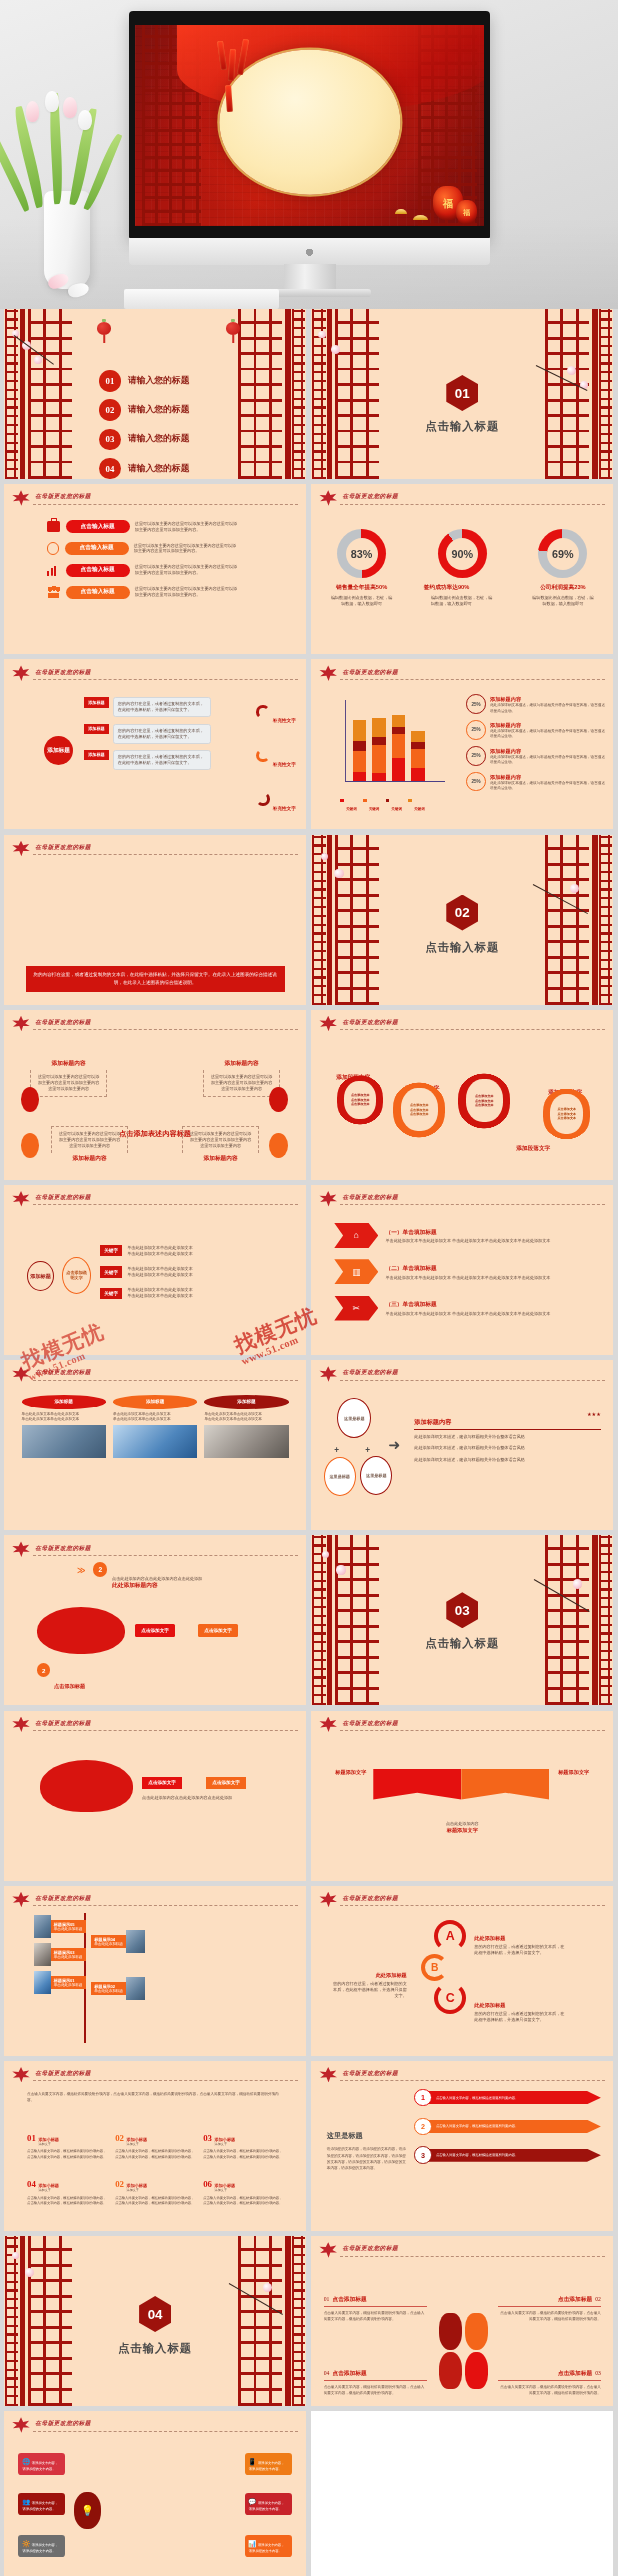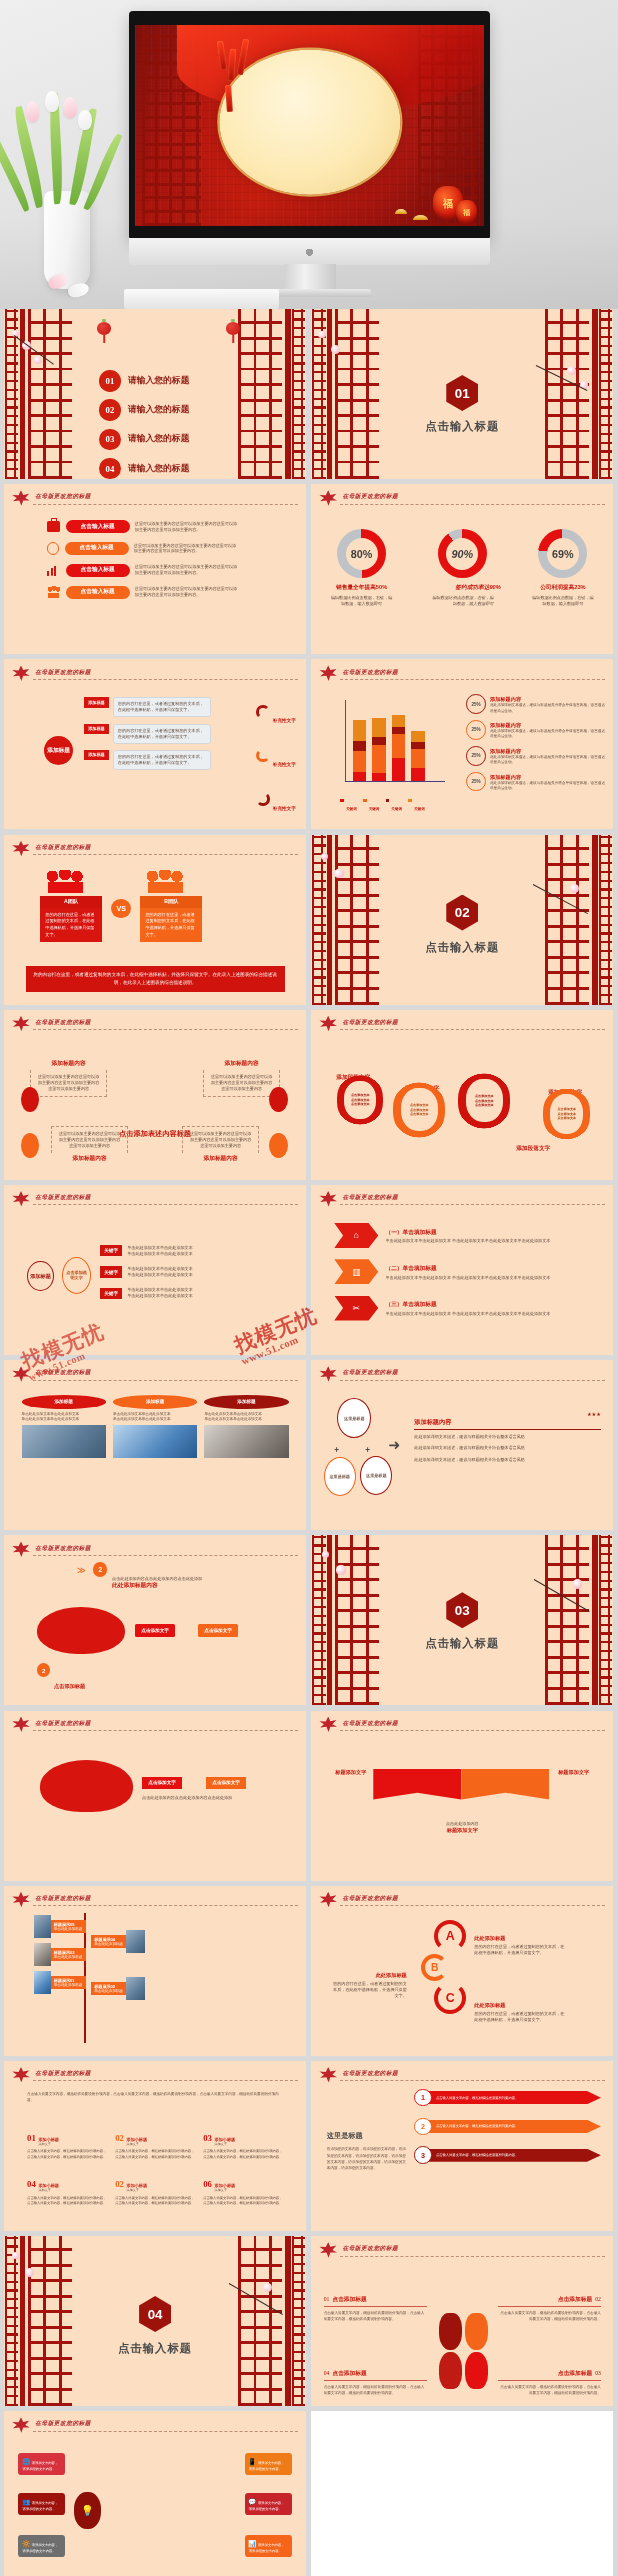--- a/index.html
+++ b/index.html
@@ -331,26 +331,26 @@
 
     <div class="slide">
       <div class="shead">
         <span class="maple"></span>
         <span class="shead-t">在母版更改您的标题</span>
         <span class="shead-line"></span>
       </div>
       <div style="position:absolute;left:0;right:0;top:45px;display:flex;justify-content:space-around;">
         <div style="width:77px;text-align:center;">
           <div class="donut" style="width:49px;height:49px;margin:0 auto;background:conic-gradient(#e4100f 0 50%, #bfc3c7 50% 100%);">
-            <div class="hole" style="width:32px;height:32px;font-size:10.8px;">80%</div>
+            <div class="hole" style="width:32px;height:32px;font-size:10.8px;">83%</div>
           </div>
           <div class="ttl-red" style="font-size:5.7px;margin-top:6.2px;">销售量全年提高50%</div>
           <div class="body-txt" style="font-size:4.1px;margin-top:3.1px;padding:0 7.2px;">编辑数据比例点击数据，右键，编辑数据，输入数据即可</div>
         </div>
-        <div style="width:77px;text-align:right;font-style:italic;">
+        <div style="width:77px;text-align:left;">
           <div class="donut" style="width:49px;height:49px;margin:0 auto;background:conic-gradient(#e4100f 0 90%, #bfc3c7 90% 100%);">
             <div class="hole" style="width:32px;height:32px;font-size:10.8px;">90%</div>
           </div>
           <div class="ttl-red" style="font-size:5.7px;margin-top:6.2px;">签约成功率达90%</div>
           <div class="body-txt" style="font-size:4.1px;margin-top:3.1px;padding:0 7.2px;">编辑数据比例点击数据，右键，编辑数据，输入数据即可</div>
         </div>
         <div style="width:77px;text-align:center;">
           <div class="donut" style="width:49px;height:49px;margin:0 auto;background:conic-gradient(#bfc3c7 0 77%, #e4100f 77% 100%);">
             <div class="hole" style="width:32px;height:32px;font-size:10.8px;">69%</div>
           </div>
@@ -482,41 +482,20 @@
   </div>
 
   <div class="row">
 
     <div class="slide">
       <div class="shead">
         <span class="maple"></span>
         <span class="shead-t">在母版更改您的标题</span>
         <span class="shead-line"></span>
       </div>
-      <div style="position:absolute;left:36px;top:35px;display:flex;align-items:flex-start;gap:9.3px;">
-        <div style="width:62px;text-align:center;">
-          <div style="height:24px;background:
-            radial-gradient(circle at 12.4px 6.2px,#e4100f 5.7px,transparent 5.7px),
-            radial-gradient(circle at 25px 4.1px,#e4100f 6.2px,transparent 6.2px),
-            radial-gradient(circle at 37px 6.2px,#e4100f 5.7px,transparent 5.7px),
-            linear-gradient(#e4100f,#e4100f) 8.2px 12.4px/35px 11.3px no-repeat;"></div>
-          <div style="background:#cf130c;color:#fff;font-size:5.2px;font-weight:bold;padding:2.6px 0;margin-top:2.1px;">A团队</div>
-          <div style="background:#d8140f;color:#fff;font-size:4.1px;line-height:1.6;padding:4.1px 5.2px;text-align:left;">您的内容打在这里，或者通过复制您的文本后，在此框中选择粘贴，并选择只保留文字。</div>
-        </div>
-        <div style="width:19.6px;height:19.6px;border-radius:50%;background:#f4651a;color:#fff;font-size:7.2px;font-weight:bold;display:flex;align-items:center;justify-content:center;margin-top:29px;">VS</div>
-        <div style="width:62px;text-align:center;">
-          <div style="height:24px;background:
-            radial-gradient(circle at 12.4px 6.2px,#f4651a 5.7px,transparent 5.7px),
-            radial-gradient(circle at 25px 4.1px,#f4651a 6.2px,transparent 6.2px),
-            radial-gradient(circle at 37px 6.2px,#f4651a 5.7px,transparent 5.7px),
-            linear-gradient(#f4651a,#f4651a) 8.2px 12.4px/35px 11.3px no-repeat;"></div>
-          <div style="background:#e8590f;color:#fff;font-size:5.2px;font-weight:bold;padding:2.6px 0;margin-top:2.1px;">B团队</div>
-          <div style="background:#f4651a;color:#fff;font-size:4.1px;line-height:1.6;padding:4.1px 5.2px;text-align:left;">您的内容打在这里，或者通过复制您的文本后，在此框中选择粘贴，并选择只保留文字。</div>
-        </div>
-      </div>
       <div style="position:absolute;left:21.6px;right:21.6px;bottom:12.4px;background:#d0140d;color:#fff;font-size:4.6px;line-height:1.7;text-align:center;padding:5.2px 7.2px;">您的内容打在这里，或者通过复制您的文本后，在此框中选择粘贴，并选择只保留文字。在此录入上述图表的综合描述说明，在此录入上述图表的综合描述说明。</div>
     </div>
 
     <div class="slide">
       <div class="frm">
         <div class="meander l"></div>
           <div class="bar l1"></div>
           <div class="grid-l"></div>
         <div class="grid-r"></div>
           <div class="bar r1"></div>

